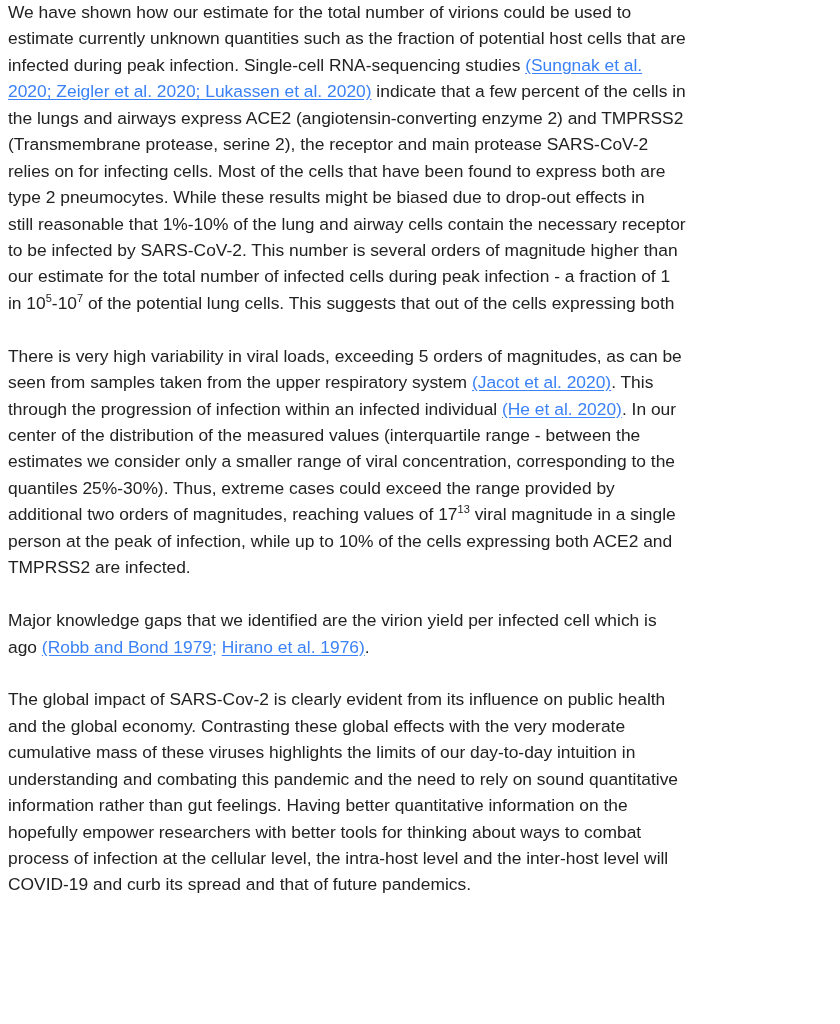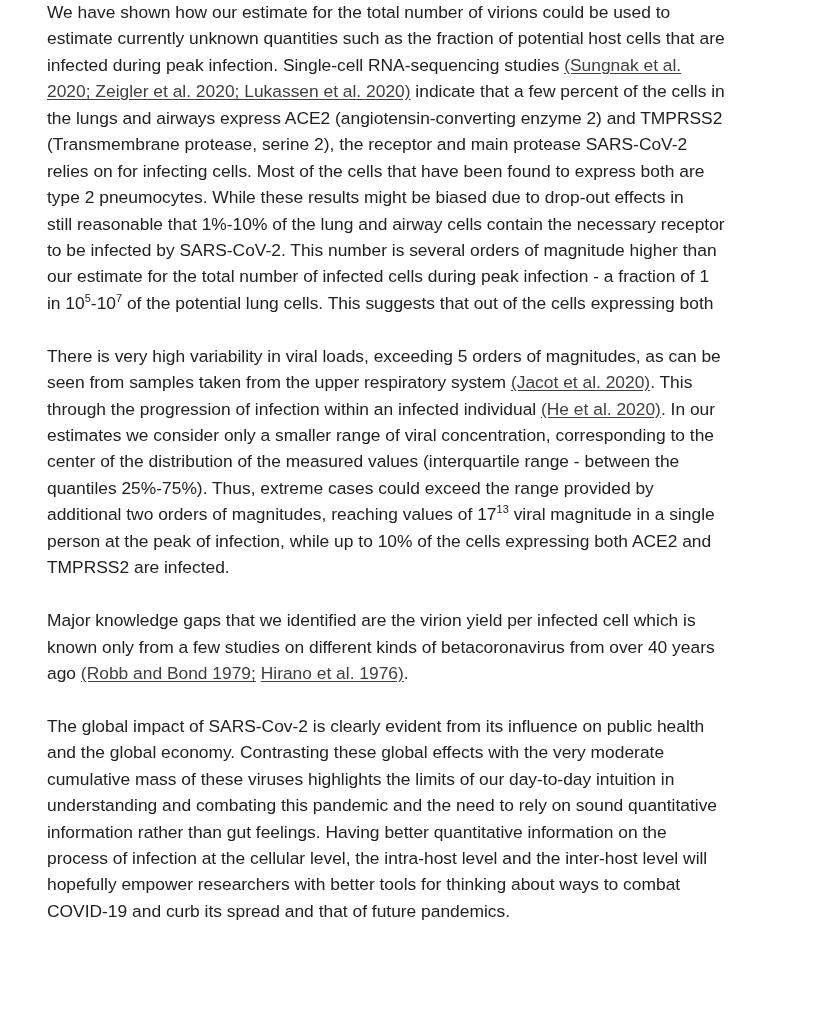--- a/index.html
+++ b/index.html
@@ -21,28 +21,27 @@
       line-height: 26.45px;
       color: #222222;
     }
     .doc p {
       margin: 0;
       white-space: nowrap;
     }
     .line {
       display: block;
       height: 26.45px;
-      margin-left: 39px;
     }
     .para {
       margin: 0 0 26.45px 0 !important;
     }
     .para-1 { margin-top: -1px !important; }
     a.cite {
-      color: #404040;
+      color: #3b82f6;
       text-decoration: underline;
       text-underline-offset: 2px;
     }
     sup {
       font-size: 11px;
       line-height: 0;
       vertical-align: 0;
       position: relative;
       top: -7px;
     }
@@ -64,38 +63,37 @@
     <span class="line"><span>still reasonable that 1%-10% of the lung and airway cells contain the necessary receptor</span></span>
     <span class="line"><span>to be infected by SARS-CoV-2. This number is several orders of magnitude higher than</span></span>
     <span class="line"><span>our estimate for the total number of infected cells during peak infection -  a fraction of 1</span></span>
     <span class="line"><span>in 10</span><sup>5</sup><span>-10</span><sup>7</sup><span> of the potential lung cells. This suggests that out of the cells expressing both</span></span>
   </p>
 
   <p class="para">
     <span class="line"><span>There is very high variability in viral loads, exceeding 5 orders of magnitudes, as can be</span></span>
     <span class="line"><span>seen from samples taken from the upper respiratory system </span><a class="cite" href="#">(Jacot et al. 2020)</a><span>. This</span></span>
     <span class="line"><span>through the progression of infection within an infected individual </span><a class="cite" href="#">(He et al. 2020)</a><span>. In our</span></span>
+    <span class="line"><span>center of the distribution of the measured values (interquartile range - between the</span></span>
     <span class="line"><span>estimates we consider only a smaller range of viral concentration, corresponding to the</span></span>
-    <span class="line"><span>center of the distribution of the measured values (interquartile range - between the</span></span>
-    <span class="line"><span>quantiles 25%-75%). Thus, extreme cases could exceed the range provided by</span></span>
+    <span class="line"><span>quantiles 25%-30%). Thus, extreme cases could exceed the range provided by</span></span>
     <span class="line"><span>additional two orders of magnitudes, reaching values of 17</span><sup>13</sup><span> viral magnitude in a single</span></span>
     <span class="line"><span>person at the peak of infection, while up to 10% of the cells expressing both ACE2 and</span></span>
     <span class="line"><span>TMPRSS2 are infected.</span></span>
   </p>
 
   <p class="para">
     <span class="line"><span>Major knowledge gaps that we identified are the virion yield per infected cell which is</span></span>
-    <span class="line"><span>known only from a few studies on different kinds of betacoronavirus from over 40 years</span></span>
     <span class="line"><span>ago </span><a class="cite" href="#">(Robb and Bond 1979;</a><span> </span><a class="cite" href="#">Hirano et al. 1976)</a><span>.</span></span>
   </p>
 
   <p class="para">
     <span class="line"><span>The global impact of SARS-Cov-2 is clearly evident from its influence on public health</span></span>
     <span class="line"><span>and the global economy. Contrasting these global effects with the very moderate</span></span>
     <span class="line"><span>cumulative mass of these viruses highlights the limits of our day-to-day intuition in</span></span>
     <span class="line"><span>understanding and combating this pandemic and the need to rely on sound quantitative</span></span>
     <span class="line"><span>information rather than gut feelings. Having better quantitative information on the</span></span>
+    <span class="line"><span>hopefully empower researchers with better tools for thinking about ways to combat</span></span>
     <span class="line"><span>process of infection at the cellular level, the intra-host level and the inter-host level will</span></span>
-    <span class="line"><span>hopefully empower researchers with better tools for thinking about ways to combat</span></span>
     <span class="line"><span>COVID-19 and curb its spread and that of future pandemics.</span></span>
   </p>
 
 </div>
 
 </body></html>

